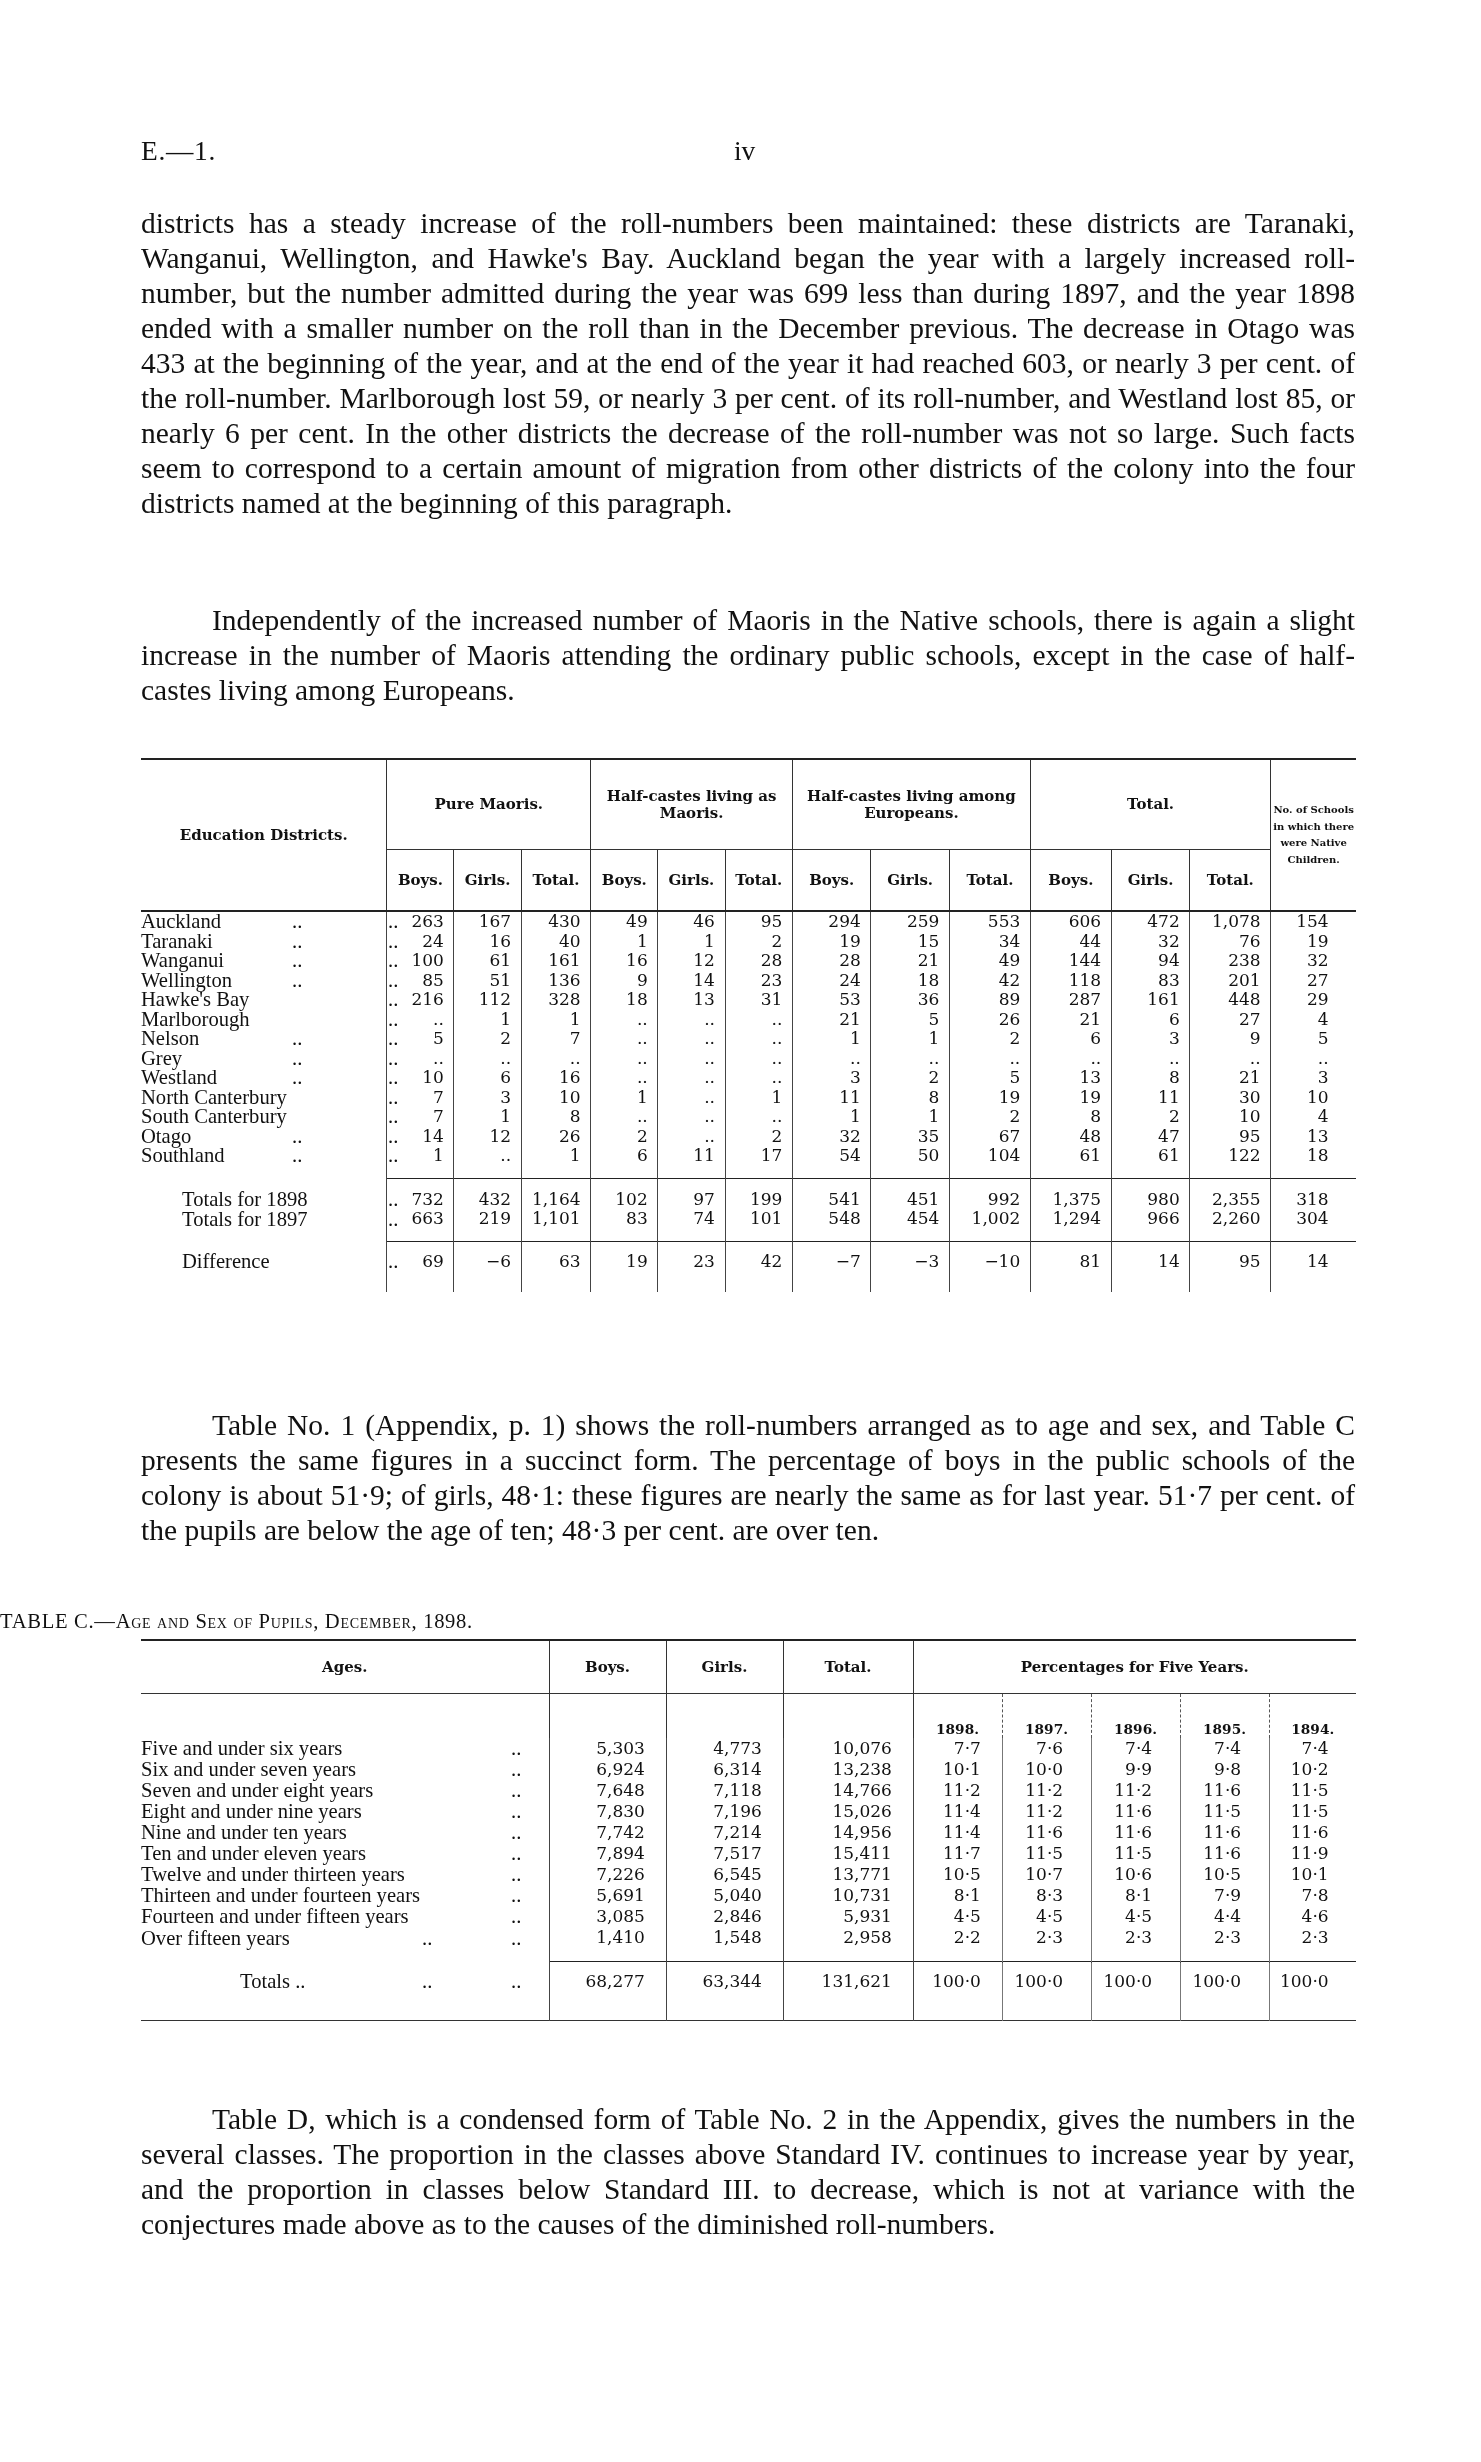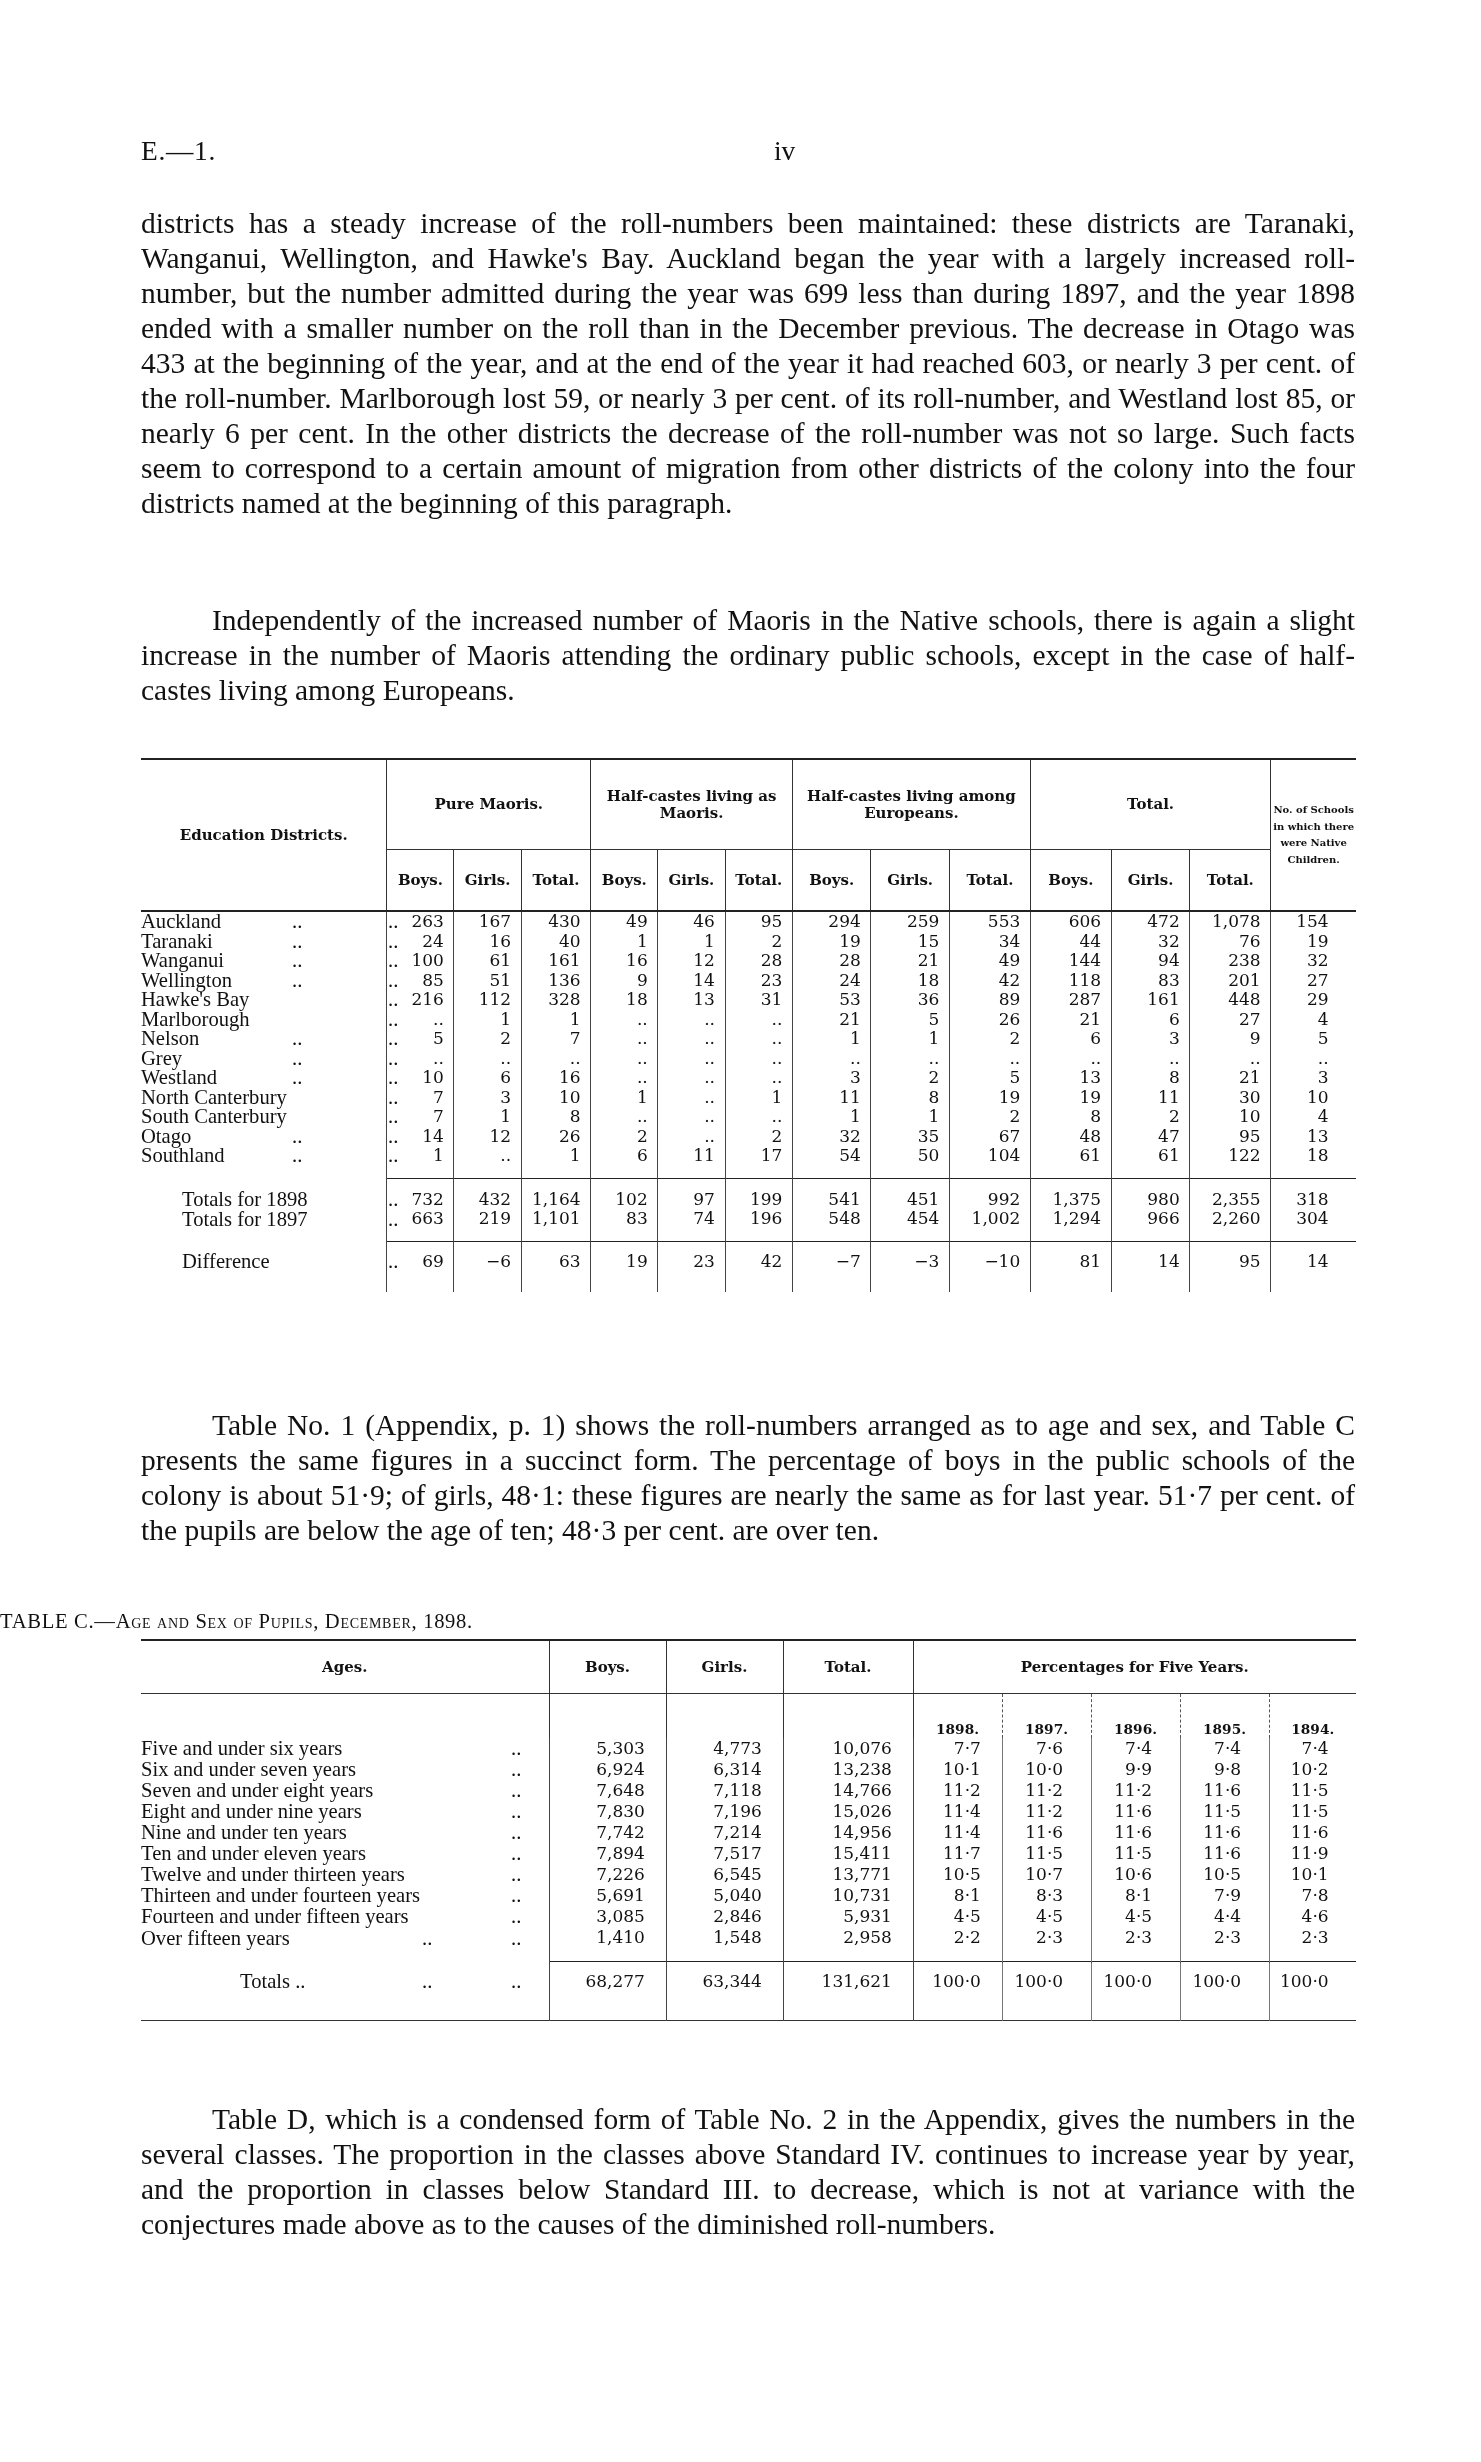--- a/index.html
+++ b/index.html
@@ -1,21 +1,21 @@
 <!DOCTYPE html>
 <html style="font-size:11px"><head>
 <meta charset="utf-8">
 <style>
   html, body { margin: 0; padding: 0; background: #ffffff; }
   body {
     width: 1482px; height: 2462px; position: relative; overflow: hidden;
     font-family: "Liberation Serif", "DejaVu Serif", serif; color: #111;
   }
   .page-ref { position: absolute; left: 141px; top: 136px; font-size: 27.4px; letter-spacing: 0.7px; }
-  .page-num { position: absolute; left: 774px; top: 136px; font-size: 27.4px; }
+  .page-num { position: absolute; left: 734px; top: 136px; font-size: 27.4px; }
   .para {
     position: absolute; left: 141px; width: 1214px;
     font-size: 29.5px; line-height: 35px; text-align: justify; margin: 0;
   }
   .para.indent { text-indent: 71px; }
   #p1 { top: 206px; }
   #p2 { top: 603px; }
   #p3 { top: 1408px; }
   #p4 { top: 2102px; }
 
@@ -359,21 +359,21 @@
         <td>2,355</td>
         <td class="sch">318</td>
       </tr>
       <tr class="tot tot2">
         <td class="name"><span>Totals for 1897</span><span class="dots d2">..</span></td>
         <td>663</td>
         <td>219</td>
         <td>1,101</td>
         <td>83</td>
         <td>74</td>
-        <td>196</td>
+        <td>101</td>
         <td>548</td>
         <td>454</td>
         <td>1,002</td>
         <td>1,294</td>
         <td>966</td>
         <td>2,260</td>
         <td class="sch">304</td>
       </tr>
       <tr class="rule">
         <td class="name"></td>

